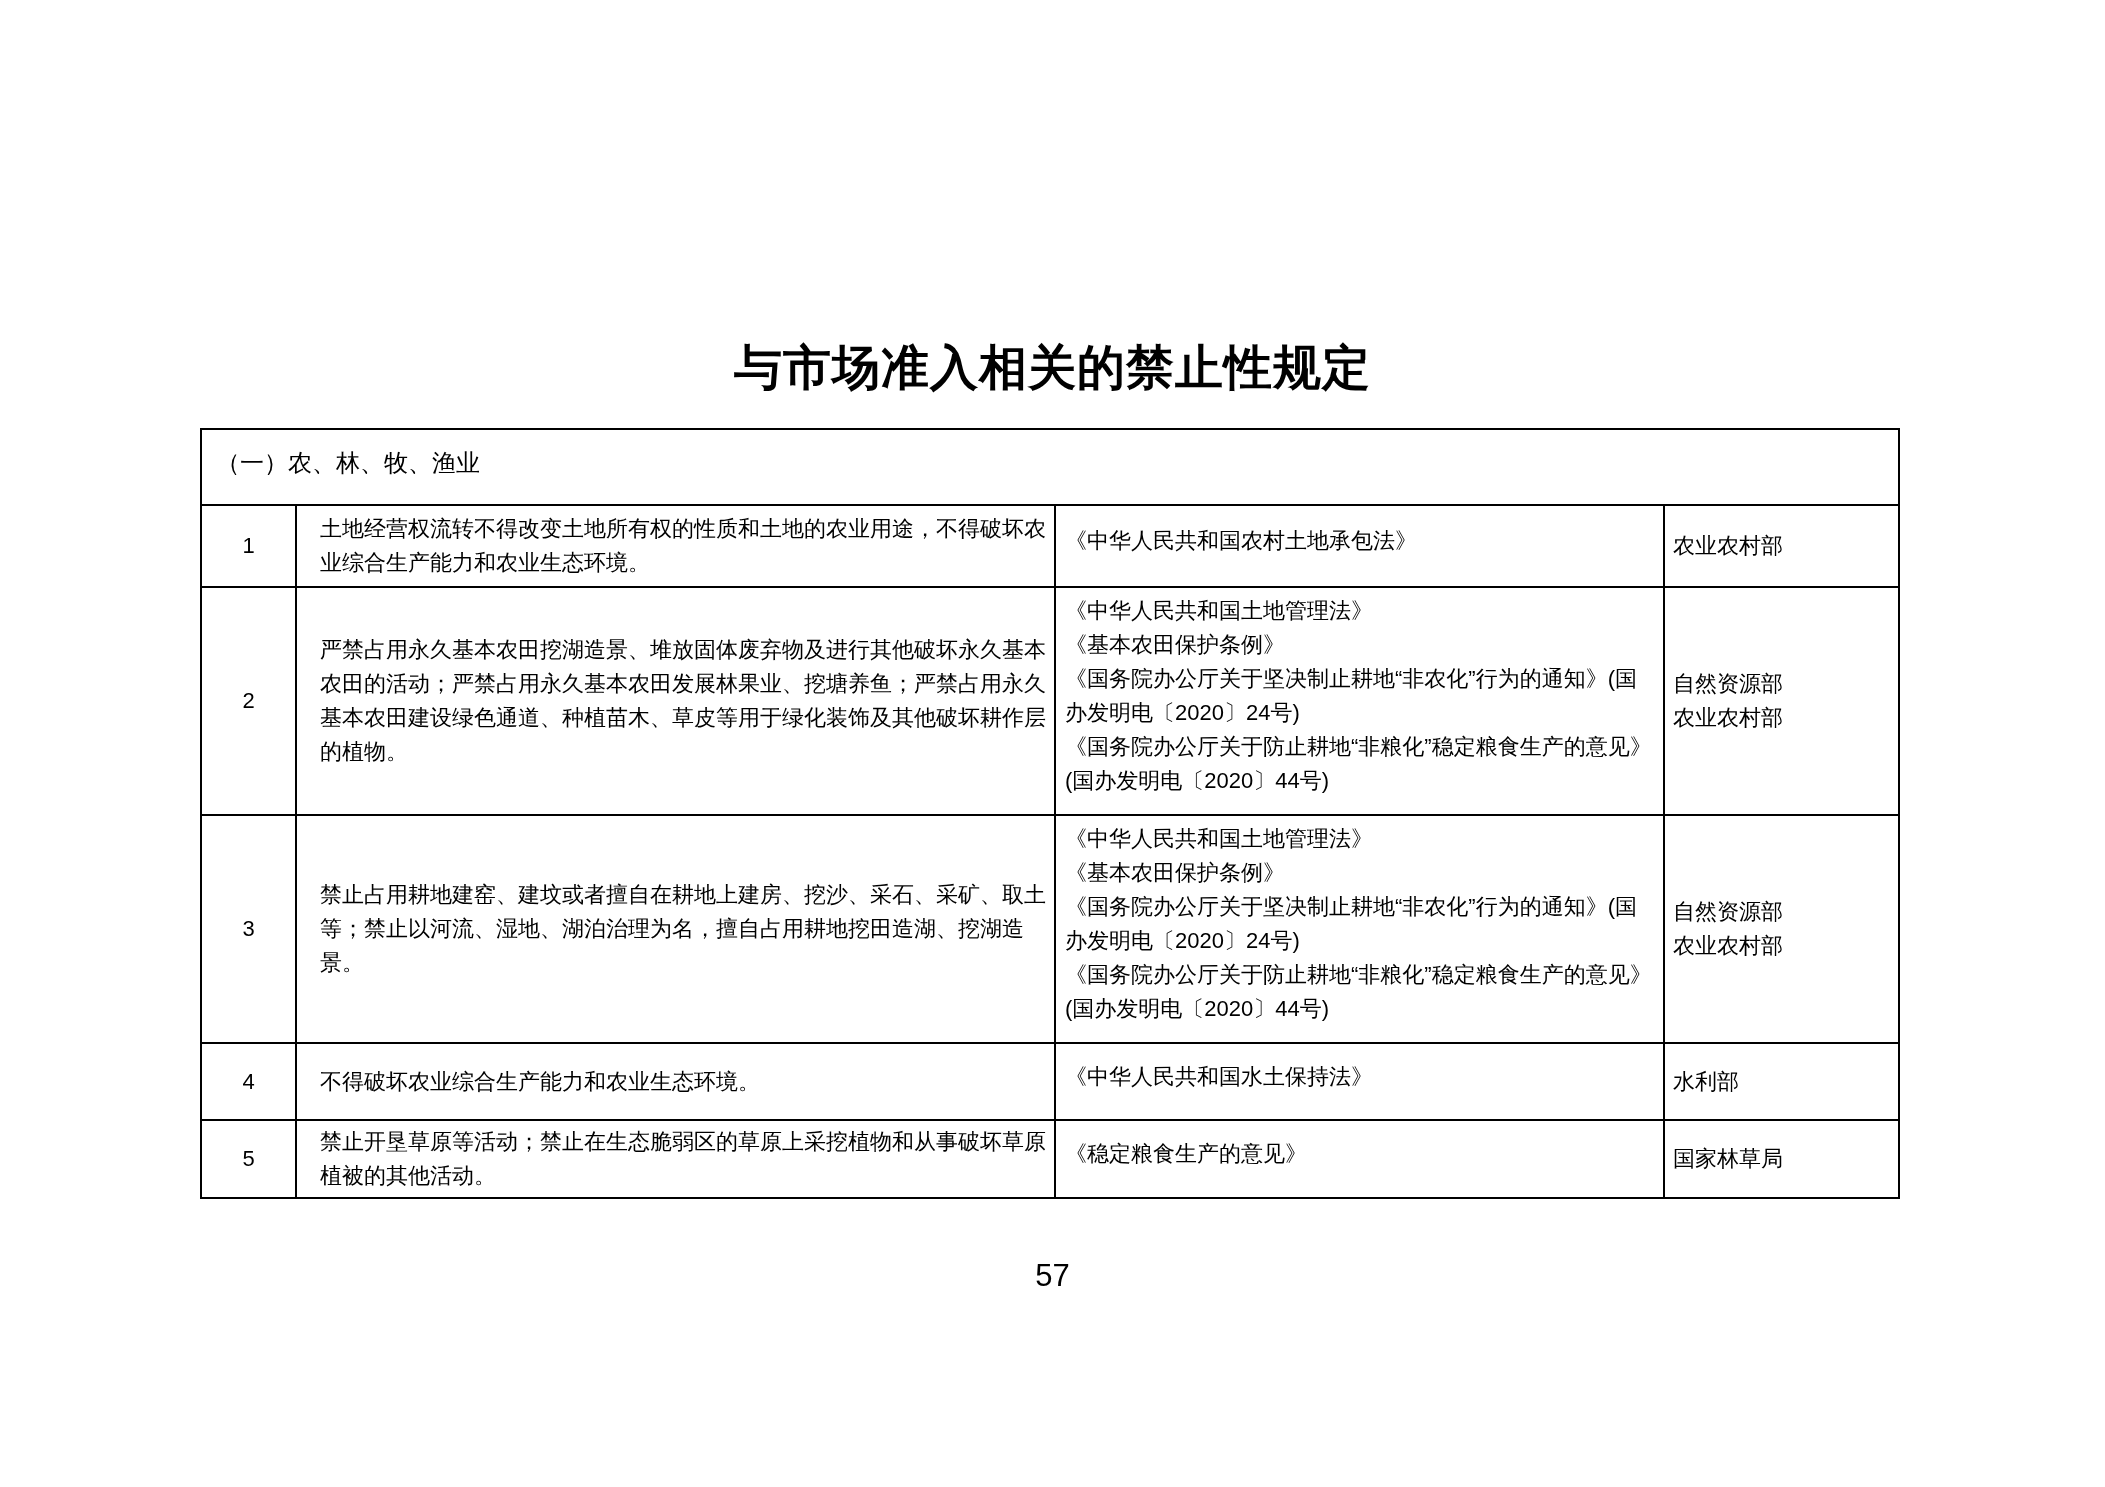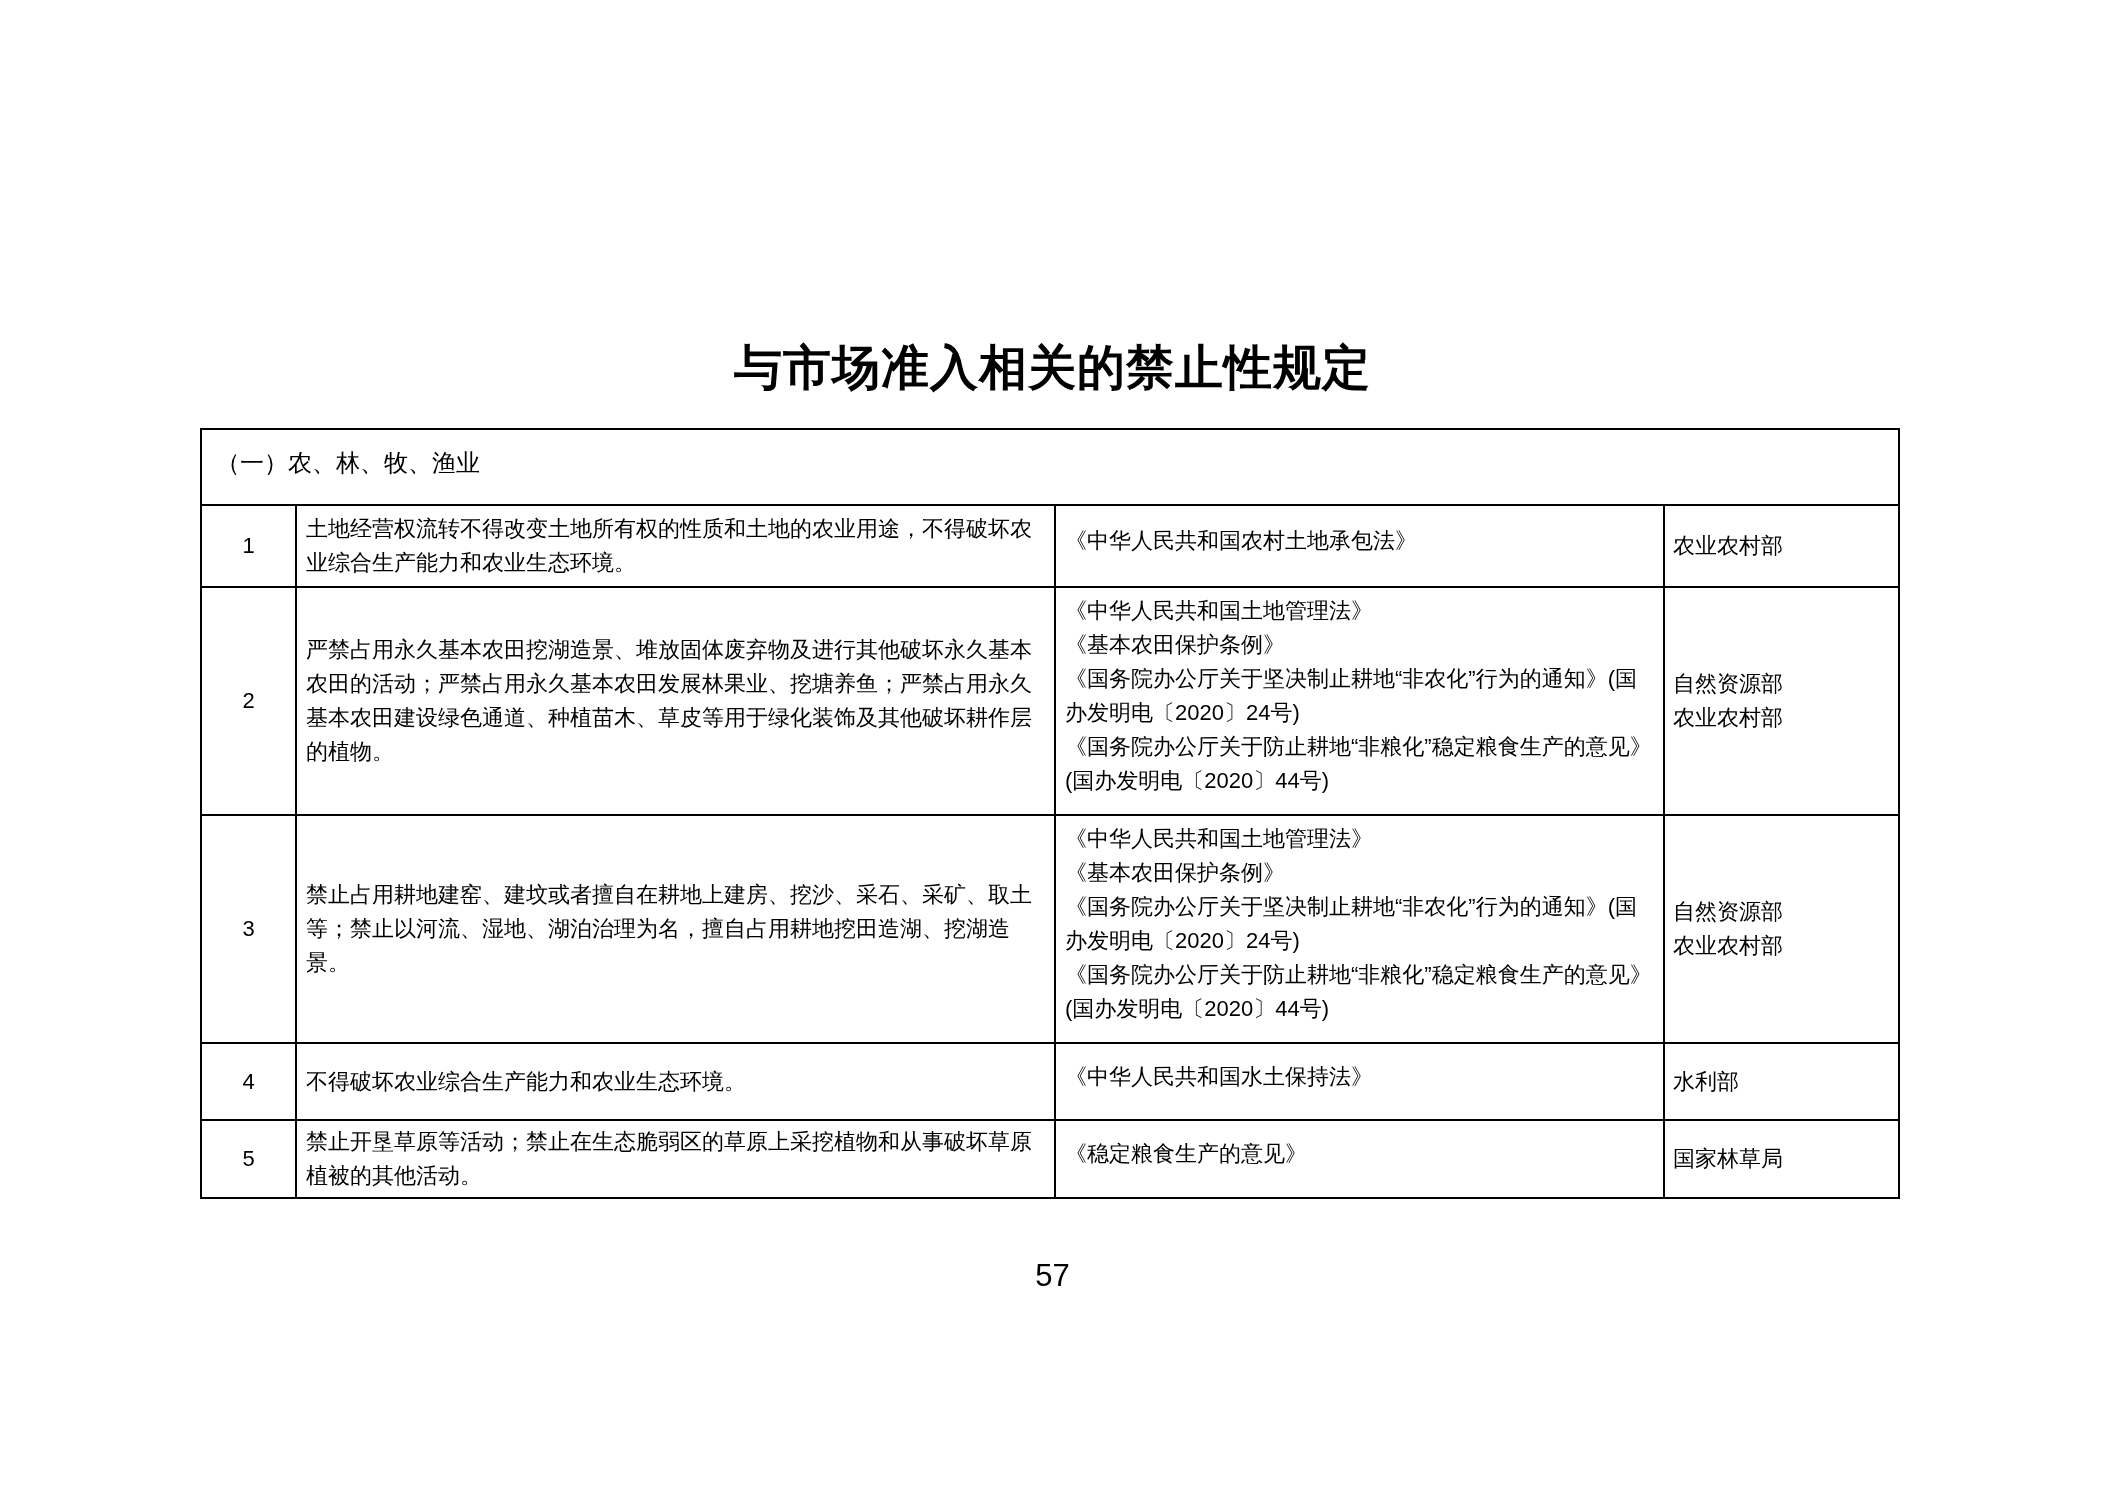--- a/index.html
+++ b/index.html
@@ -59,21 +59,21 @@
     text-align: left;
     padding: 0 0 8px 14px;
   }
   td.cell-no {
     text-align: center;
     font-size: 23px;
     padding: 0 2px;
   }
   td.cell-measure {
     text-align: left;
-    padding: 4px 8px 4px 9px;
+    padding: 4px 8px 4px 23px;
     white-space: pre-line;
     margin-top: 30px;
   }
   td.cell-basis {
     text-align: left;
     padding: 6px 8px 16px 9px;
     white-space: pre-line;
   }
   td.cell-dept {
     text-align: left;

